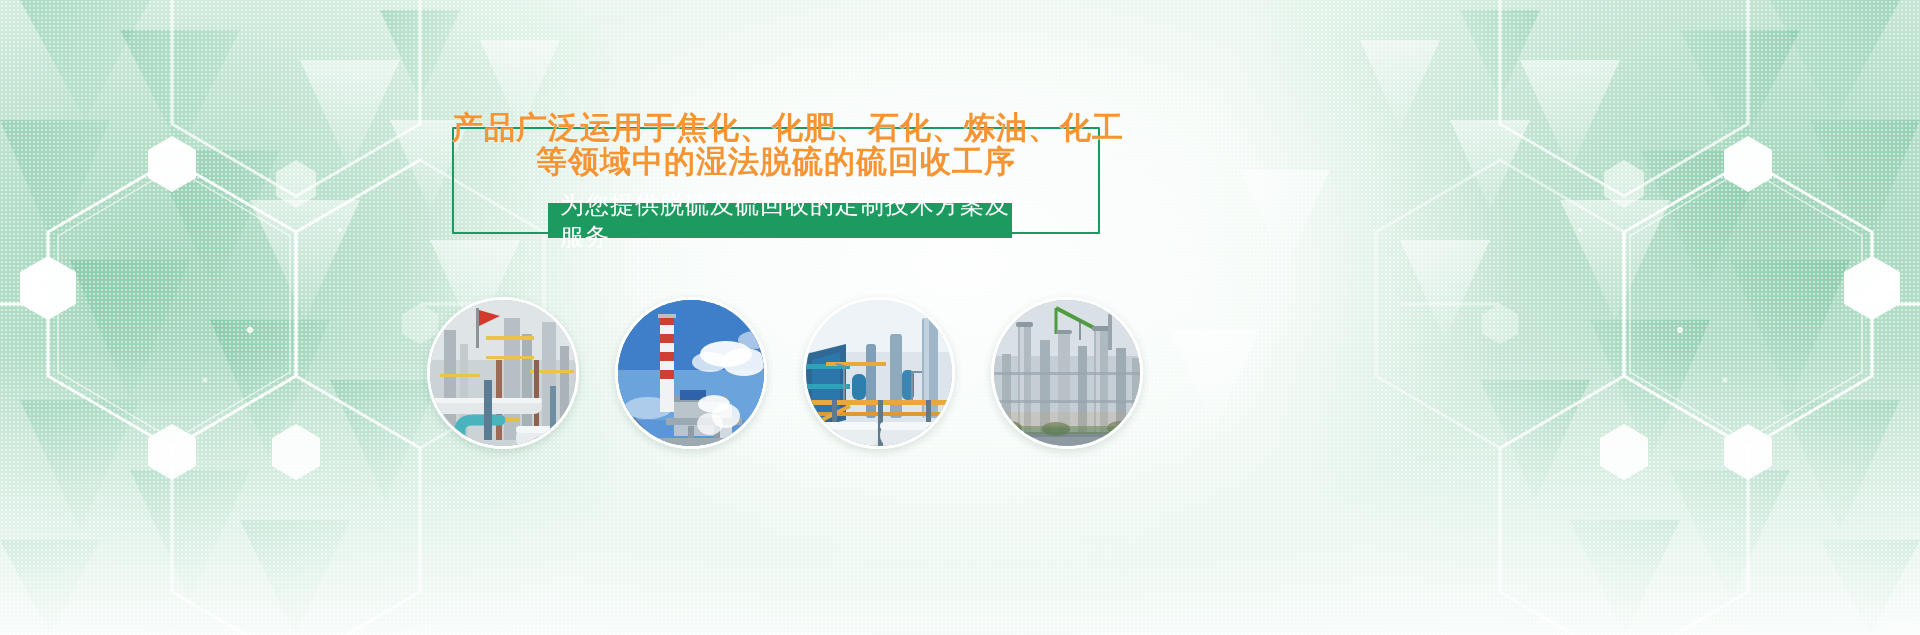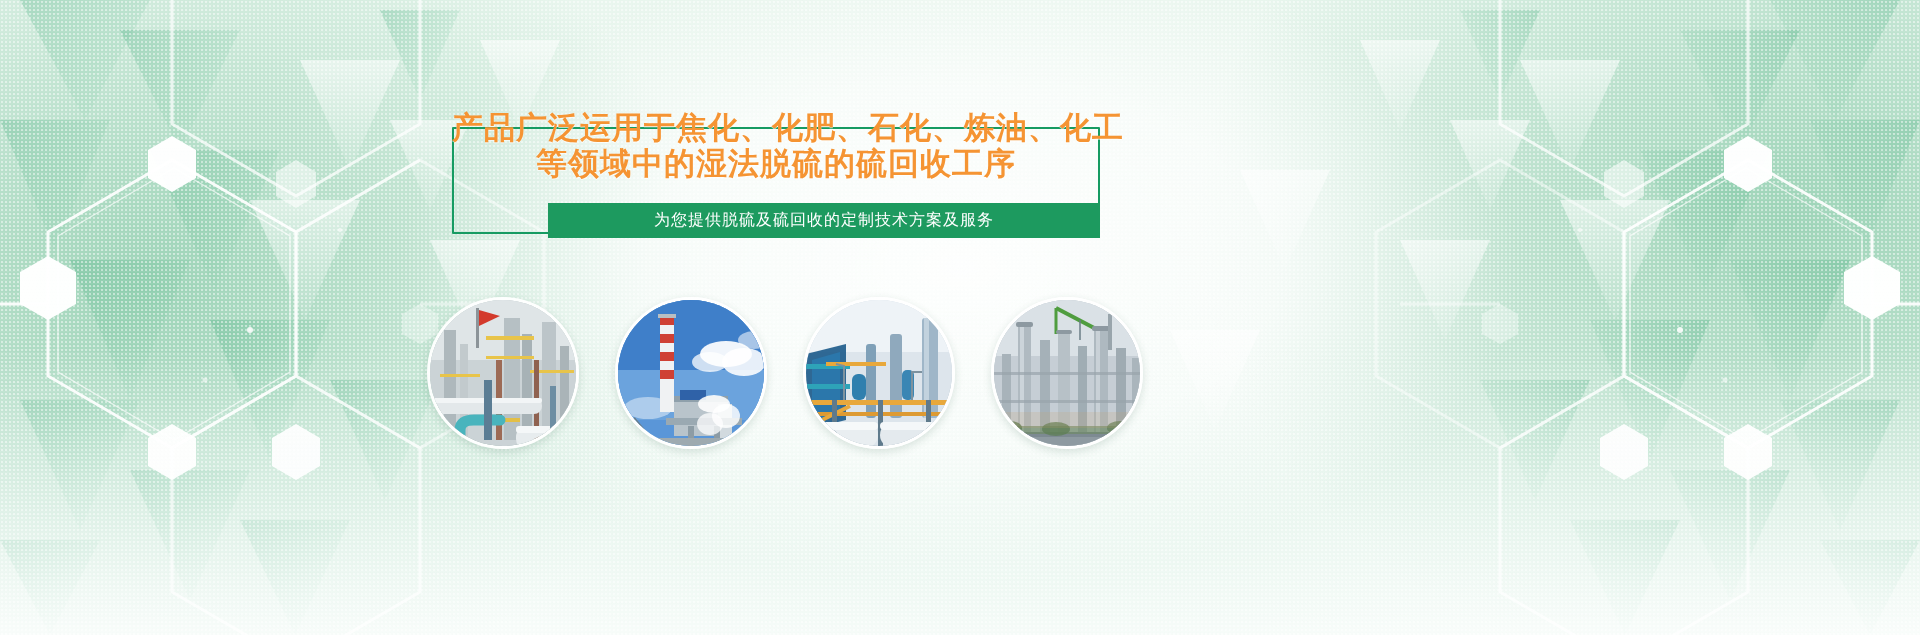--- a/index.html
+++ b/index.html
@@ -53,28 +53,29 @@
 
   .headline{
     position:absolute;left:452px;top:110px;width:648px;
     text-align:center;
     color:#f59433;
     font-size:31px;line-height:36px;font-weight:bold;
     letter-spacing:1px;
     white-space:nowrap;
     text-shadow:0 1px 0 rgba(255,255,255,.65);
   }
-  .headline .l2{letter-spacing:1px;}
+  .headline .l2{letter-spacing:1px;font-family:Liberation Mono, monospace;}
 
   .greenbar{
-    position:absolute;left:548px;top:203px;width:552px;height:35px;
+    position:absolute;left:548px;top:203px;width:464px;height:35px;
     background:#1d9a5f;
     display:flex;align-items:center;justify-content:center;
-    color:#ffffff;font-size:16px;letter-spacing:1px;font-weight:normal;
+    color:#ffffff;font-size:24px;letter-spacing:1px;font-weight:normal;
     box-sizing:border-box;
+    padding-left:12px;
   }
 
   
   .circles{position:absolute;left:0;top:0;width:1920px;height:635px;}
   .circle{
     position:absolute;width:152px;height:152px;border-radius:50%;
     overflow:hidden;
     border:3px solid rgba(255,255,255,0.95);
     box-shadow:0 3px 9px rgba(40,90,65,0.16);
     box-sizing:border-box;

